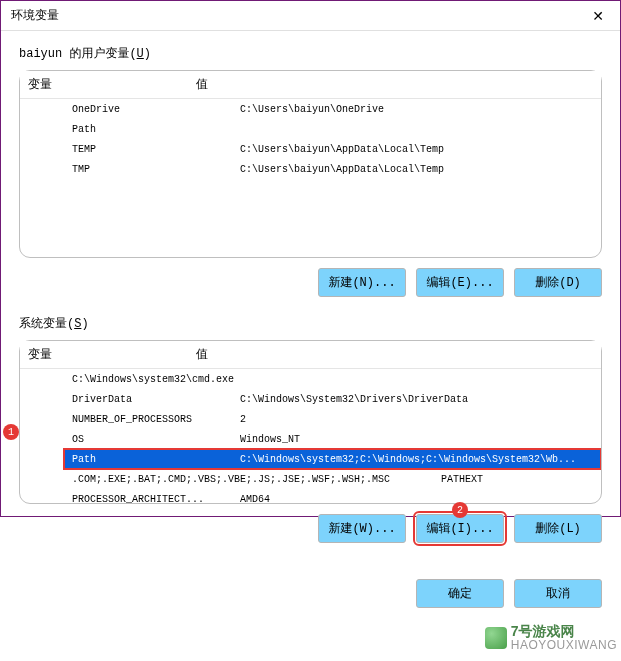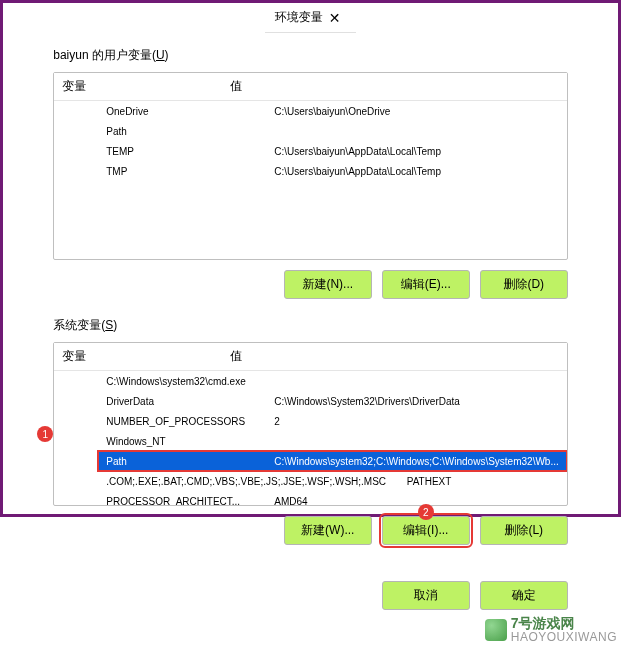--- a/index.html
+++ b/index.html
@@ -7,40 +7,40 @@
     font-family: "Microsoft YaHei", "Segoe UI", sans-serif;
     font-size: 12px;
     background: #fff;
     width: 621px;
     height: 661px;
     overflow: hidden;
   }
   .dialog {
     width: 621px;
     height: 517px;
-    border: 3px solid #701a75;
+    border: 1px solid #701a75;
     background: #fff;
     display: flex;
     flex-direction: column;
-    align-items: center;
   }
   .titlebar {
     display: flex;
     justify-content: space-between;
     align-items: center;
     padding: 6px 10px;
     border-bottom: 1px solid #e0e0e0;
     height: 32px;
   }
   .close-x { font-size: 14px; padding: 0 6px; cursor: pointer; }
   .content {
     flex: 1;
     padding: 14px 18px 4px 18px;
     display: flex;
     flex-direction: column;
+    font-family: Liberation Mono, monospace;
   }
   .section-label { font-size: 12px; margin-bottom: 8px; }
   .section-label u { text-decoration: underline; }
   .list-wrap {
     position: relative;
   }
   .callout-1 {
     position: absolute;
     left: -16px;
     top: 84px;
@@ -60,21 +60,21 @@
     background: #e53935;
     color: #fff;
     border-radius: 50%;
     font-size: 10px;
     display: flex; align-items: center; justify-content: center;
     transform: translateX(-50%);
     z-index: 5;
   }
   .listview {
     border: 1px solid #bfbfbf;
-    border-radius: 2px;
+    border-radius: 11px;
     position: relative;
   }
   .listview.user { height: 188px; }
   .listview.sys  { height: 164px; }
   .list-header {
     display: flex;
     border-bottom: 1px solid #e5e5e5;
     background: #fff;
     font-size: 12px;
   }
@@ -111,21 +111,21 @@
   }
   .btn-row {
     display: flex;
     justify-content: flex-end;
     gap: 10px;
     margin-top: 10px;
     margin-bottom: 18px;
   }
   .btn {
     border: 1px solid #b5b5b5;
-    background: #bef264;
+    background: #7dd3fc;
     border-radius: 3px;
     padding: 5px 0;
     width: 88px;
     text-align: center;
     font-size: 12px;
     cursor: pointer;
   }
   .btn.highlight {
     outline: 2px solid #e53935;
     outline-offset: 1px;
@@ -137,21 +137,21 @@
     gap: 10px;
     margin-top: auto;
     padding-top: 18px;
   }
   .btn.ok {
     position: relative;
   }
   .watermark {
     position: absolute;
     right: 4px;
-    bottom: 17px;
+    bottom: 9px;
     display: flex;
     align-items: center;
     font-size: 14px;
     color: #2a6f2a;
     font-weight: bold;
     opacity: 0.85;
     pointer-events: none;
   }
   .watermark .logo {
     width: 22px; height: 22px;
@@ -231,20 +231,21 @@
           </div>
           <div class="row">
             <div class="cell var">DriverData</div>
             <div class="cell val">C:\Windows\System32\Drivers\DriverData</div>
           </div>
           <div class="row">
             <div class="cell var">NUMBER_OF_PROCESSORS</div>
             <div class="cell val">2</div>
           </div>
           <div class="row">
+            <div class="cell var">OS</div>
             <div class="cell val">Windows_NT</div>
           </div>
           <div class="row selected">
             <div class="cell var">Path</div>
             <div class="cell val">C:\Windows\system32;C:\Windows;C:\Windows\System32\Wb...</div>
           </div>
           <div class="row">
             <div class="cell val">.COM;.EXE;.BAT;.CMD;.VBS;.VBE;.JS;.JSE;.WSF;.WSH;.MSC</div>
             <div class="cell var">PATHEXT</div>
           </div>
@@ -258,22 +259,22 @@
     <div class="btn-row">
       <div class="btn">新建(W)...</div>
       <div class="btn-wrap">
         <div class="callout-2">2</div>
         <div class="btn highlight">编辑(I)...</div>
       </div>
       <div class="btn">删除(L)</div>
     </div>
 
     <div class="bottom-row">
+      <div class="btn ok">确定</div>
       <div class="btn">取消</div>
-      <div class="btn ok">确定</div>
     </div>
 
   </div>
 
   <div class="watermark">
     <div class="logo"></div>
     <div>
       <span>7号游戏网</span>
       <span class="sub">HAOYOUXIWANG</span>
     </div>

